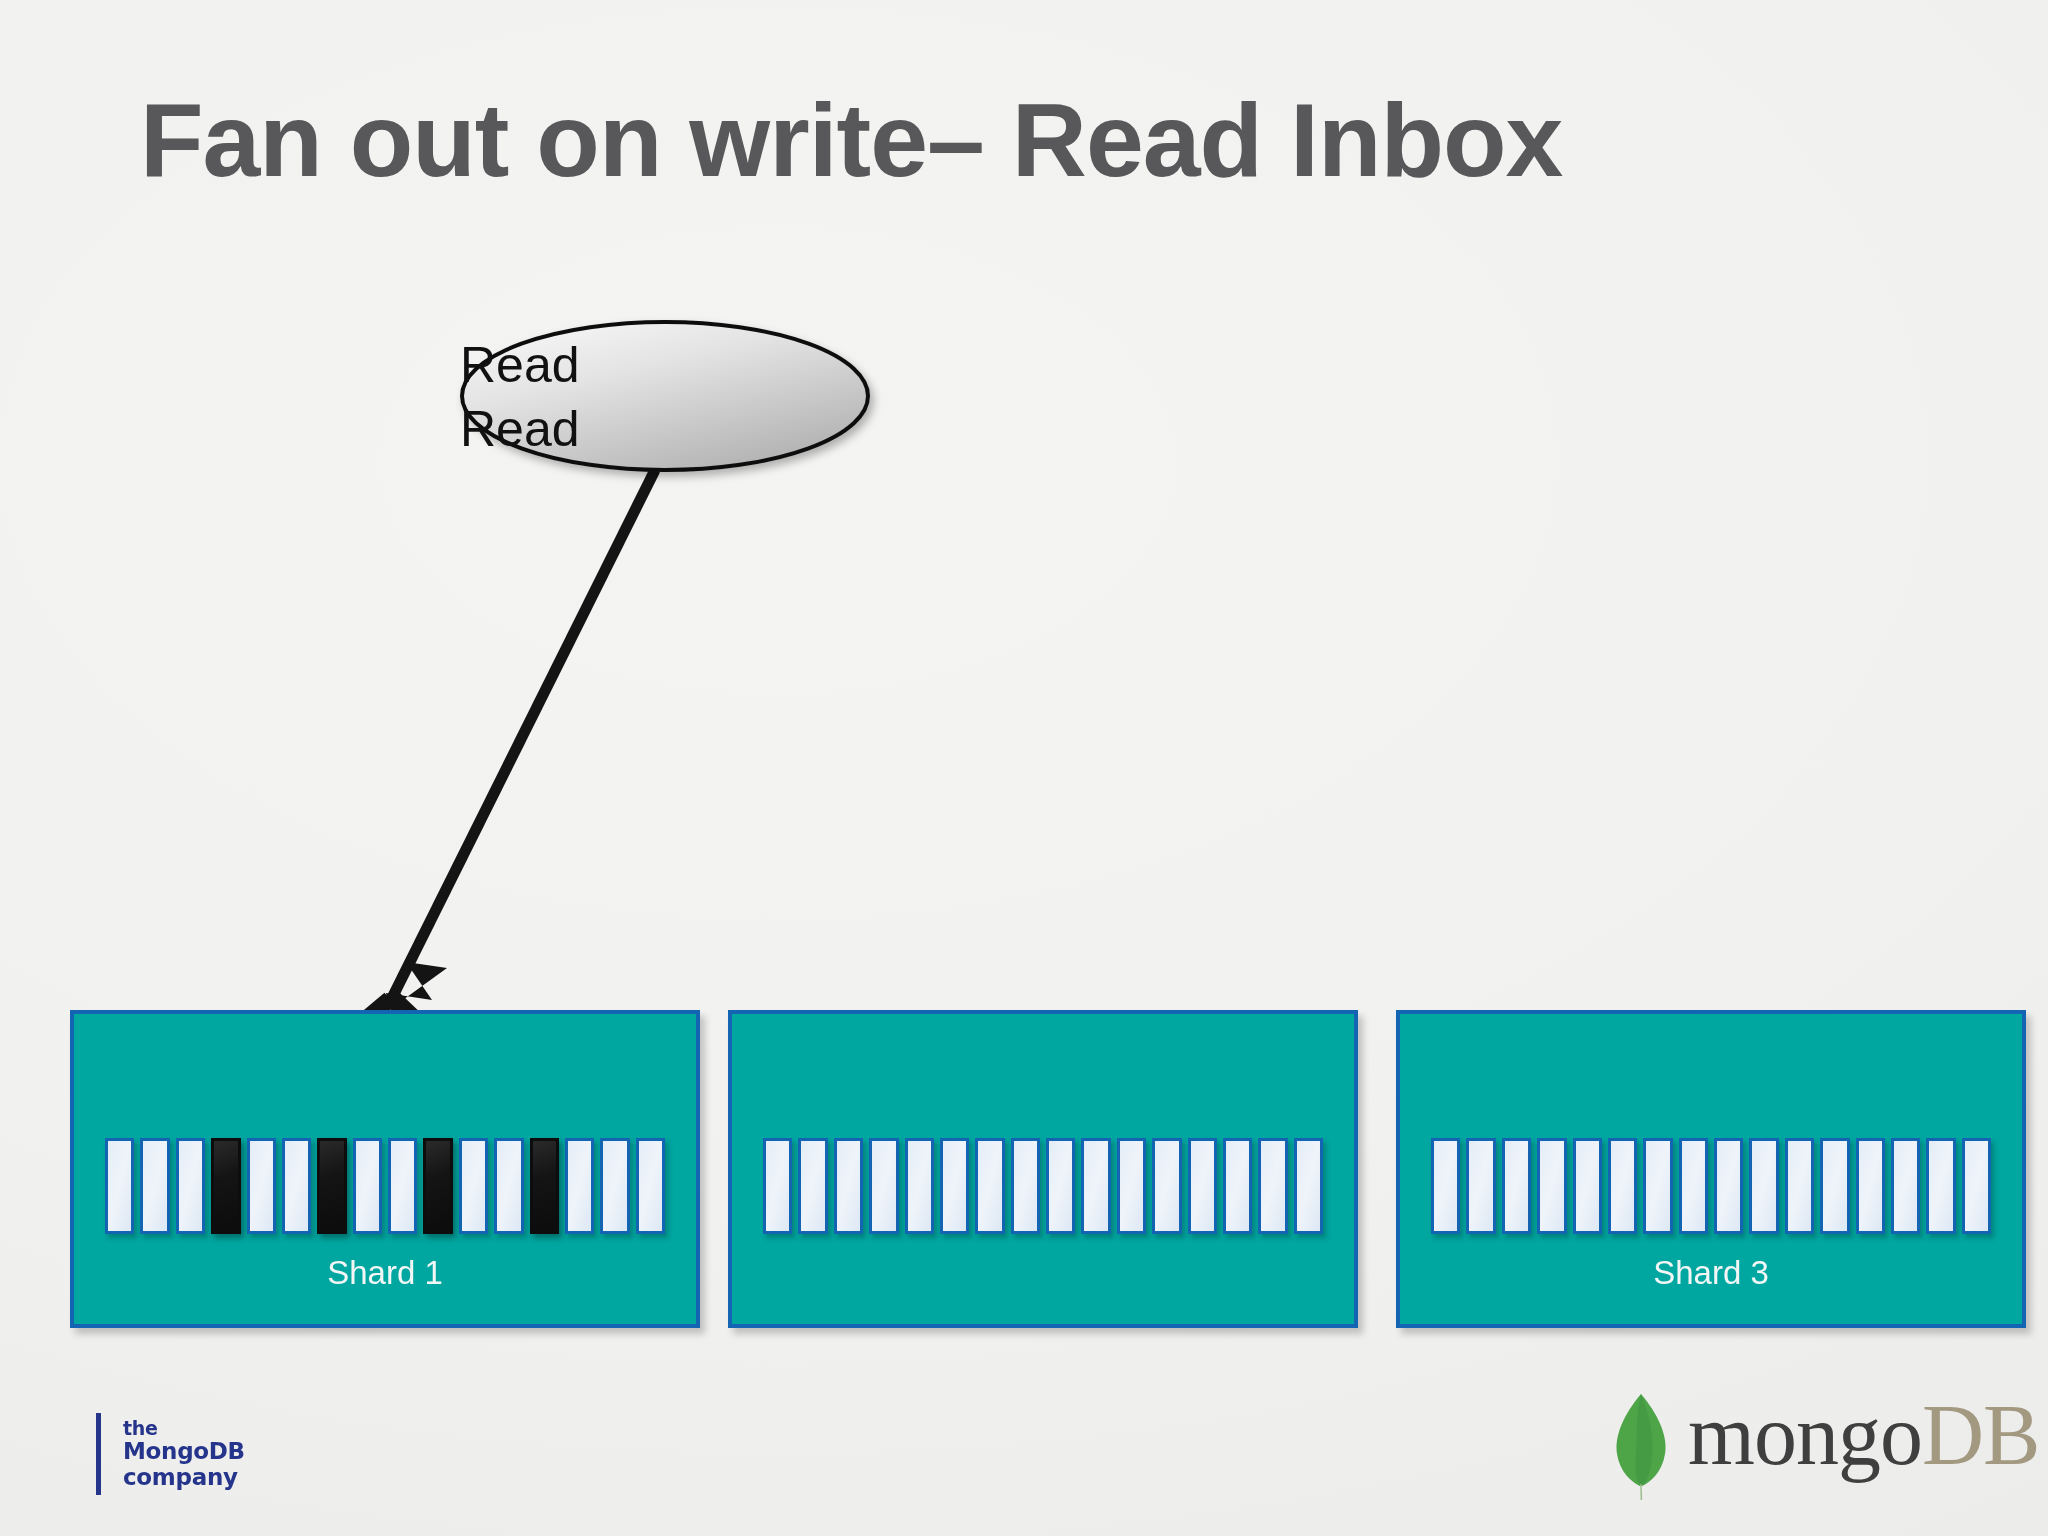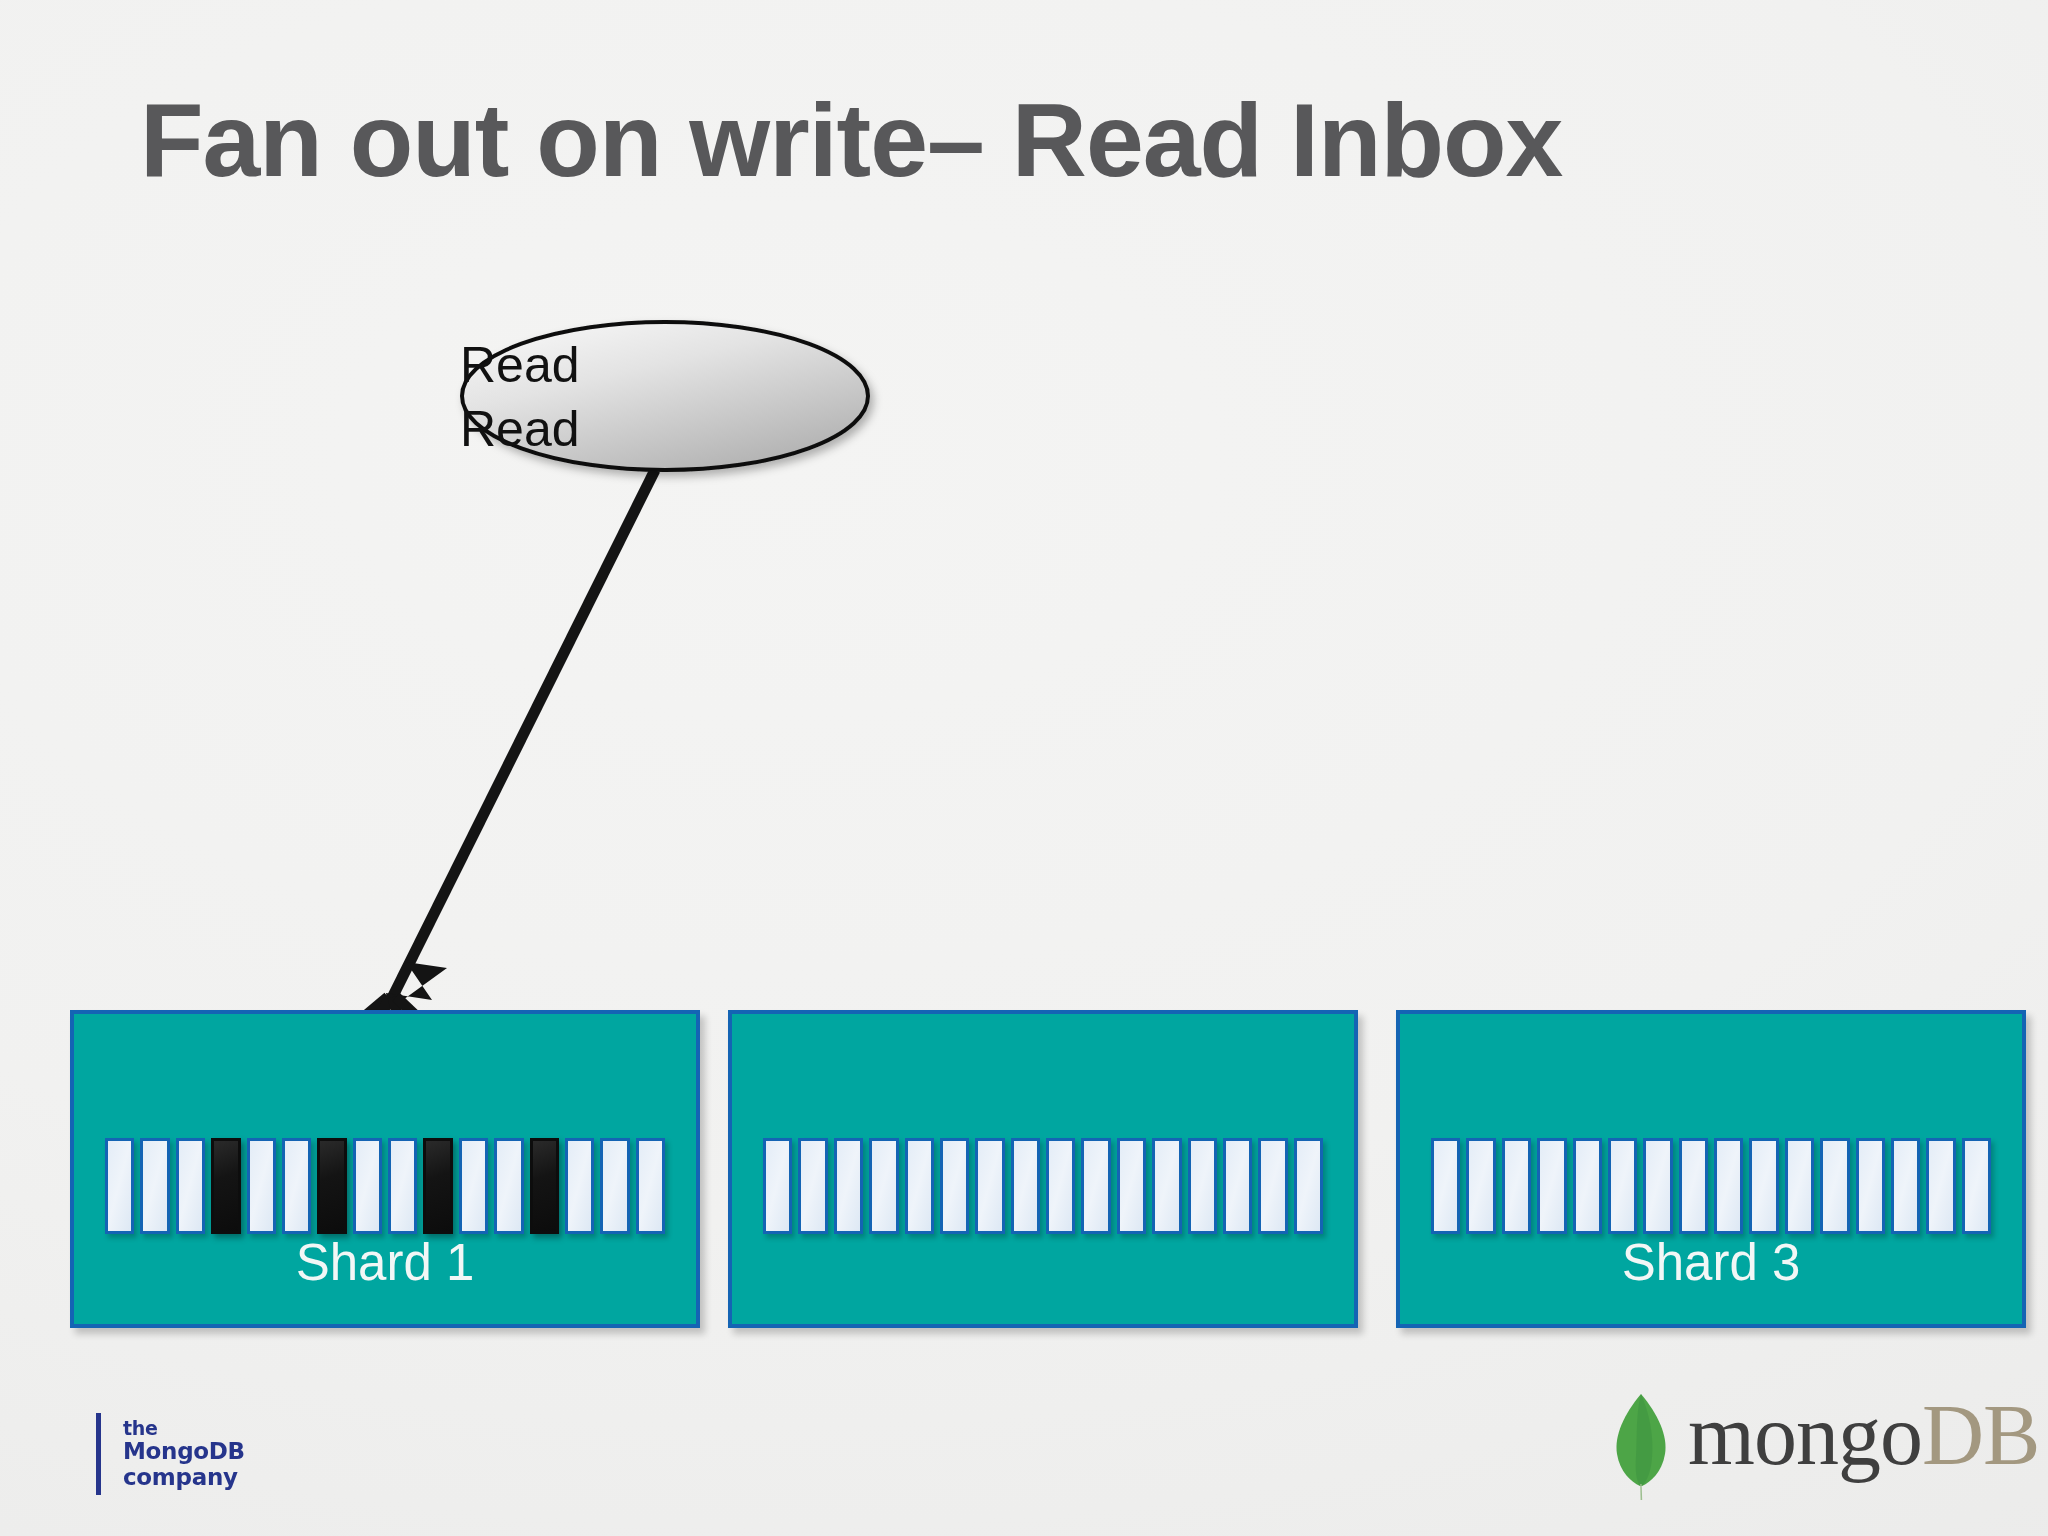--- a/index.html
+++ b/index.html
@@ -101,21 +101,21 @@
     box-shadow: 3px 4px 6px rgba(0,0,0,0.35);
   }
 
   .shard-label {
     position: absolute;
     left: 0;
     right: 0;
     bottom: 32px;
     text-align: center;
     font-family: "Liberation Sans", sans-serif;
-    font-size: 51px;
+    font-size: 33px;
     color: #f2f7f6;
   }
 
   
   #logo-10gen {
     position: absolute;
     left: 76px;
     top: 1404px;
     display: flex;
     align-items: center;

